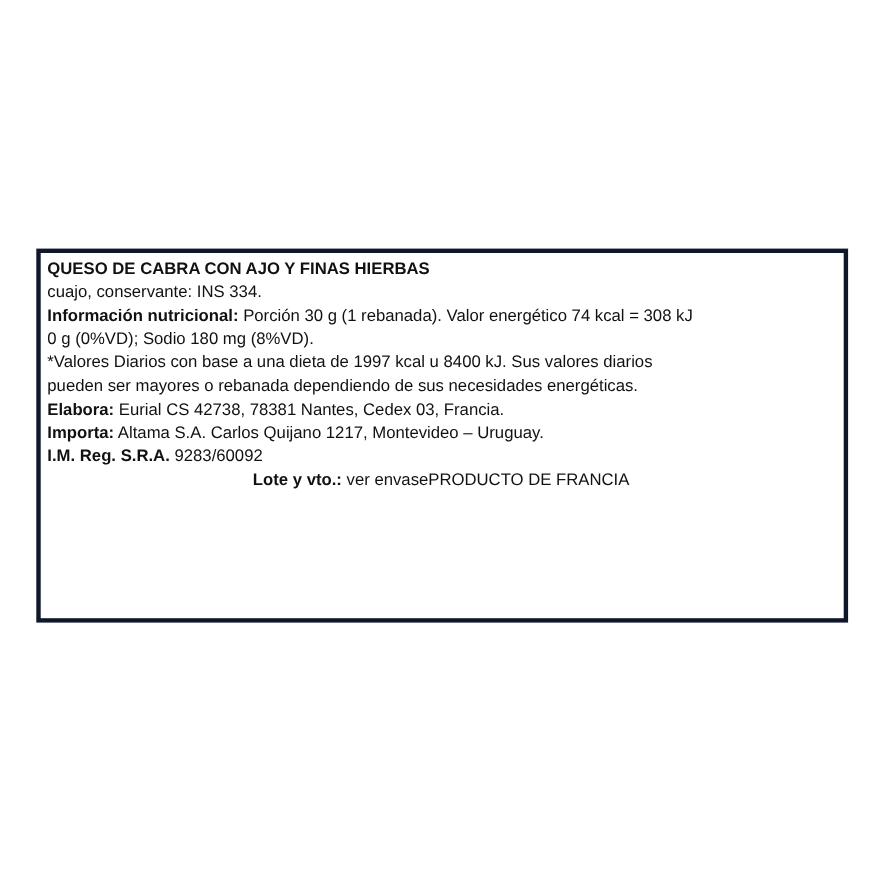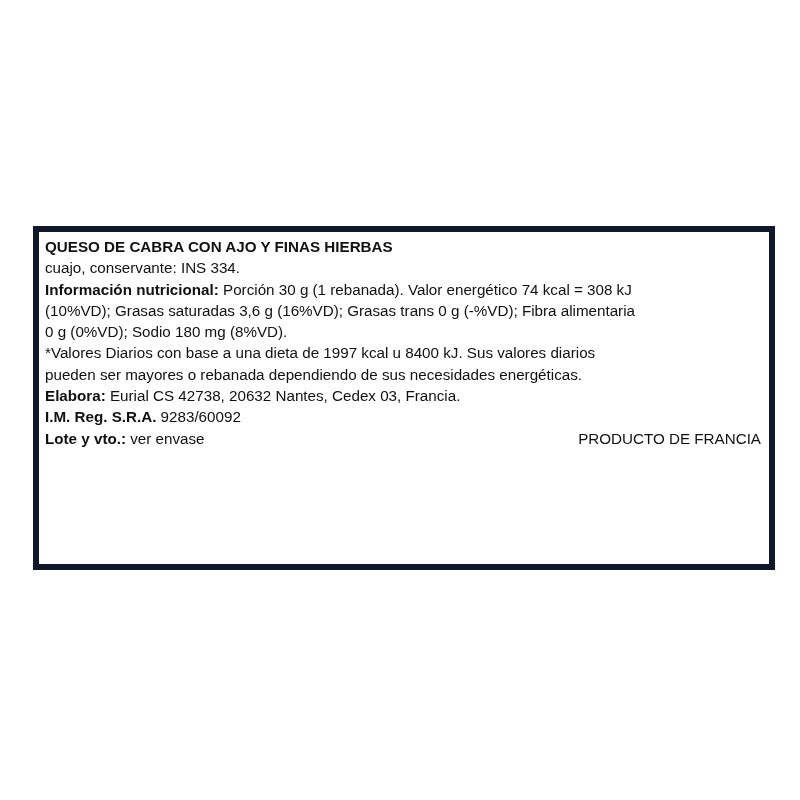--- a/index.html
+++ b/index.html
@@ -1,50 +1,50 @@
 <!DOCTYPE html>
 <html><head>
   <meta charset="utf-8">
   <style>
     html, body { margin: 0; padding: 0; background: #ffffff; }
     body { width: 800px; height: 800px; position: relative; overflow: hidden; }
     .label-box {
       position: absolute;
       left: 33px; top: 226px;
       width: 730px; height: 332px;
-      border: 6px solid #0f172a;
+      border: 4px solid #0f172a;
       box-sizing: content-box;
       padding: 0;
       font-family: "Liberation Sans", sans-serif;
       font-size: 15.2px;
       line-height: 21.3px;
       color: #111111;
     }
     .inner { position: absolute; left: 6px; top: 4px; right: 8px; }
     .line { white-space: nowrap; display: block; }
     b { font-weight: bold; }
-    .last-row { display: flex; justify-content: space-between; }
+    .last-row { display: flex; justify-content: center; }
   </style>
 </head>
 <body>
 
 <div class="label-box">
   <div class="inner">
     <span class="line"><b>QUESO DE CABRA CON AJO Y FINAS HIERBAS</b></span>
 
     <span class="line">cuajo, conservante: INS 334.</span>
 
     <span class="line"><b>Información nutricional:</b><span> Porción 30 g (1 rebanada). Valor energético 74 kcal = 308 kJ</span></span>
-    <span class="line">(10%VD); Grasas saturadas 3,6 g (16%VD); Grasas trans 0 g (-%VD); Fibra alimentaria</span>
     <span class="line">0 g (0%VD); Sodio 180 mg (8%VD).</span>
 
     <span class="line">*Valores Diarios con base a una dieta de 1997 kcal u 8400 kJ. Sus valores diarios</span>
     <span class="line">pueden ser mayores o rebanada dependiendo de sus necesidades energéticas.</span>
 
-    <span class="line"><b>Elabora:</b><span> Eurial CS 42738, 20632 Nantes, Cedex 03, Francia.</span></span>
+    <span class="line"><b>Elabora:</b><span> Eurial CS 42738, 78381 Nantes, Cedex 03, Francia.</span></span>
+    <span class="line"><b>Importa:</b><span> Altama S.A.  Carlos Quijano 1217, Montevideo – Uruguay.</span></span>
     <span class="line"><b>I.M. Reg. S.R.A.</b><span> 9283/60092</span></span>
 
     <span class="line last-row">
       <span><b>Lote y vto.:</b><span> ver envase</span></span>
       <span>PRODUCTO DE FRANCIA</span>
     </span>
   </div>
 </div>
 
 </body></html>

